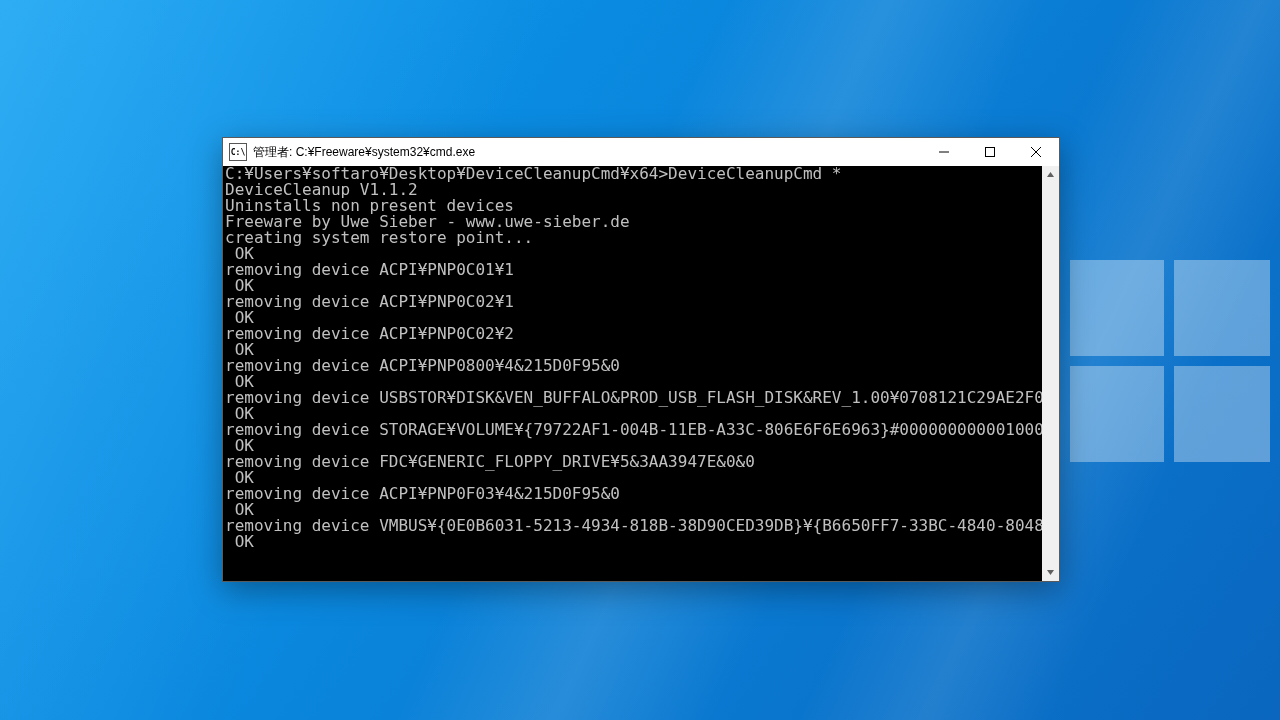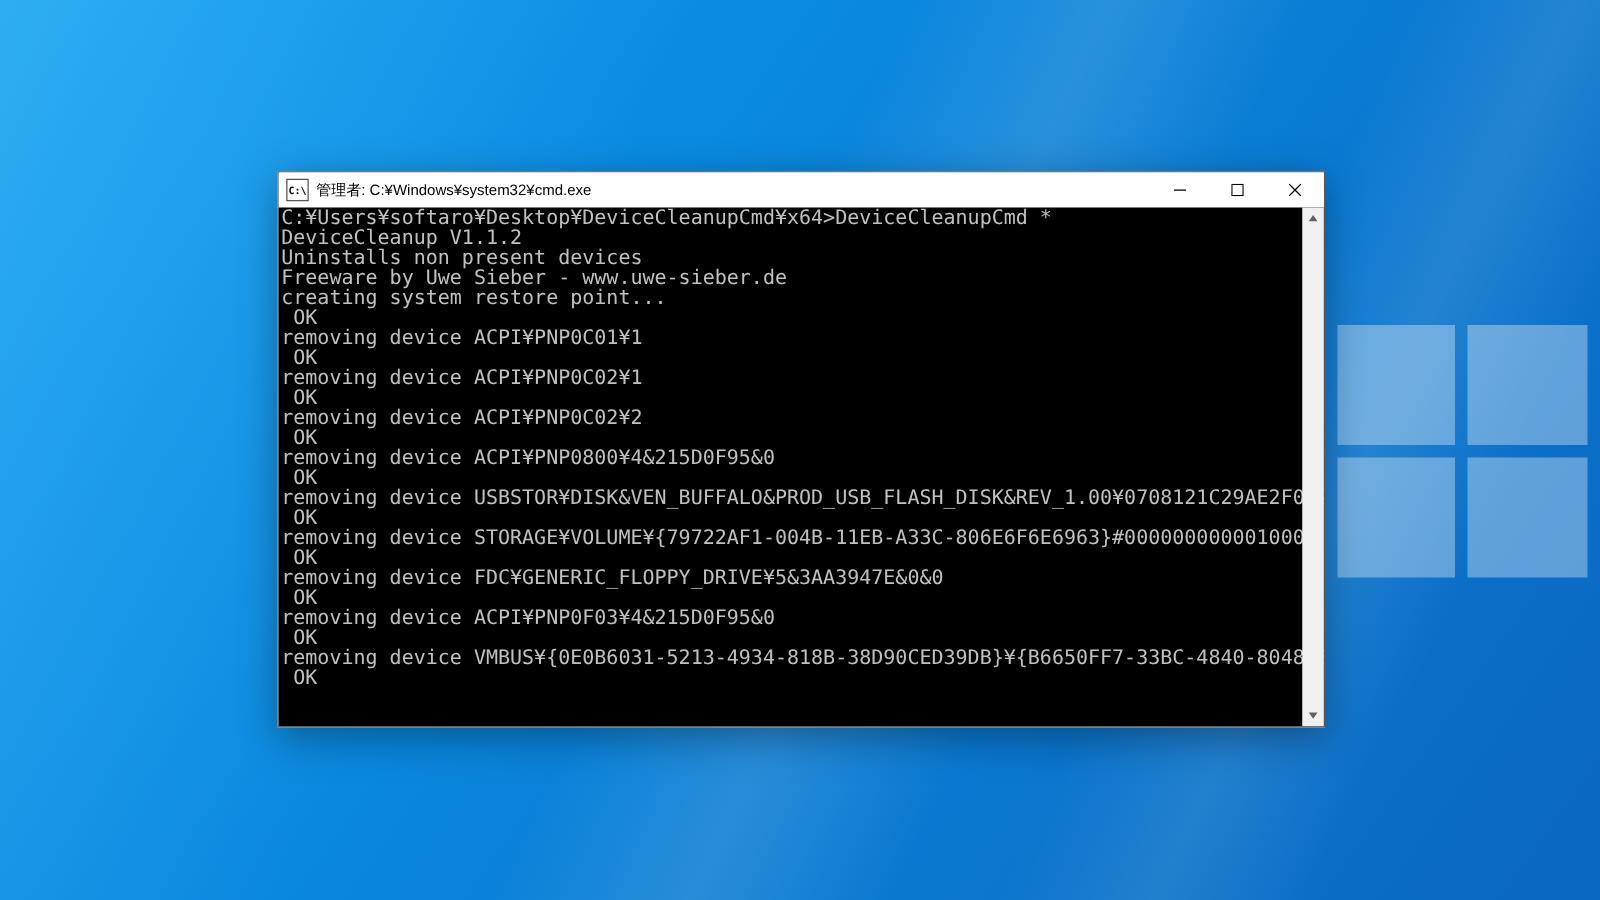--- a/index.html
+++ b/index.html
@@ -149,21 +149,21 @@
   <div class="win-logo">
     <div></div>
       <div></div>
       <div></div>
       <div></div>
   </div>
 
   <div class="window">
     <div class="titlebar">
       <span class="app-icon">C:\</span>
-      <span class="title-text">管理者: C:¥Windows¥system32¥cmd.exe</span>
+      <span class="title-text">管理者: C:¥Freeware¥system32¥cmd.exe</span>
       <span class="spacer"></span>
       <div class="winbtn">
         <svg width="10" height="10" viewBox="0 0 10 10">
             <path d="M0 5 H10" stroke="#000" stroke-width="1"></path>
           </svg>
       </div>
       <div class="winbtn">
         <svg width="10" height="10" viewBox="0 0 10 10">
             <rect x="0.5" y="0.5" width="9" height="9" fill="none" stroke="#000" stroke-width="1"></rect>
           </svg>

